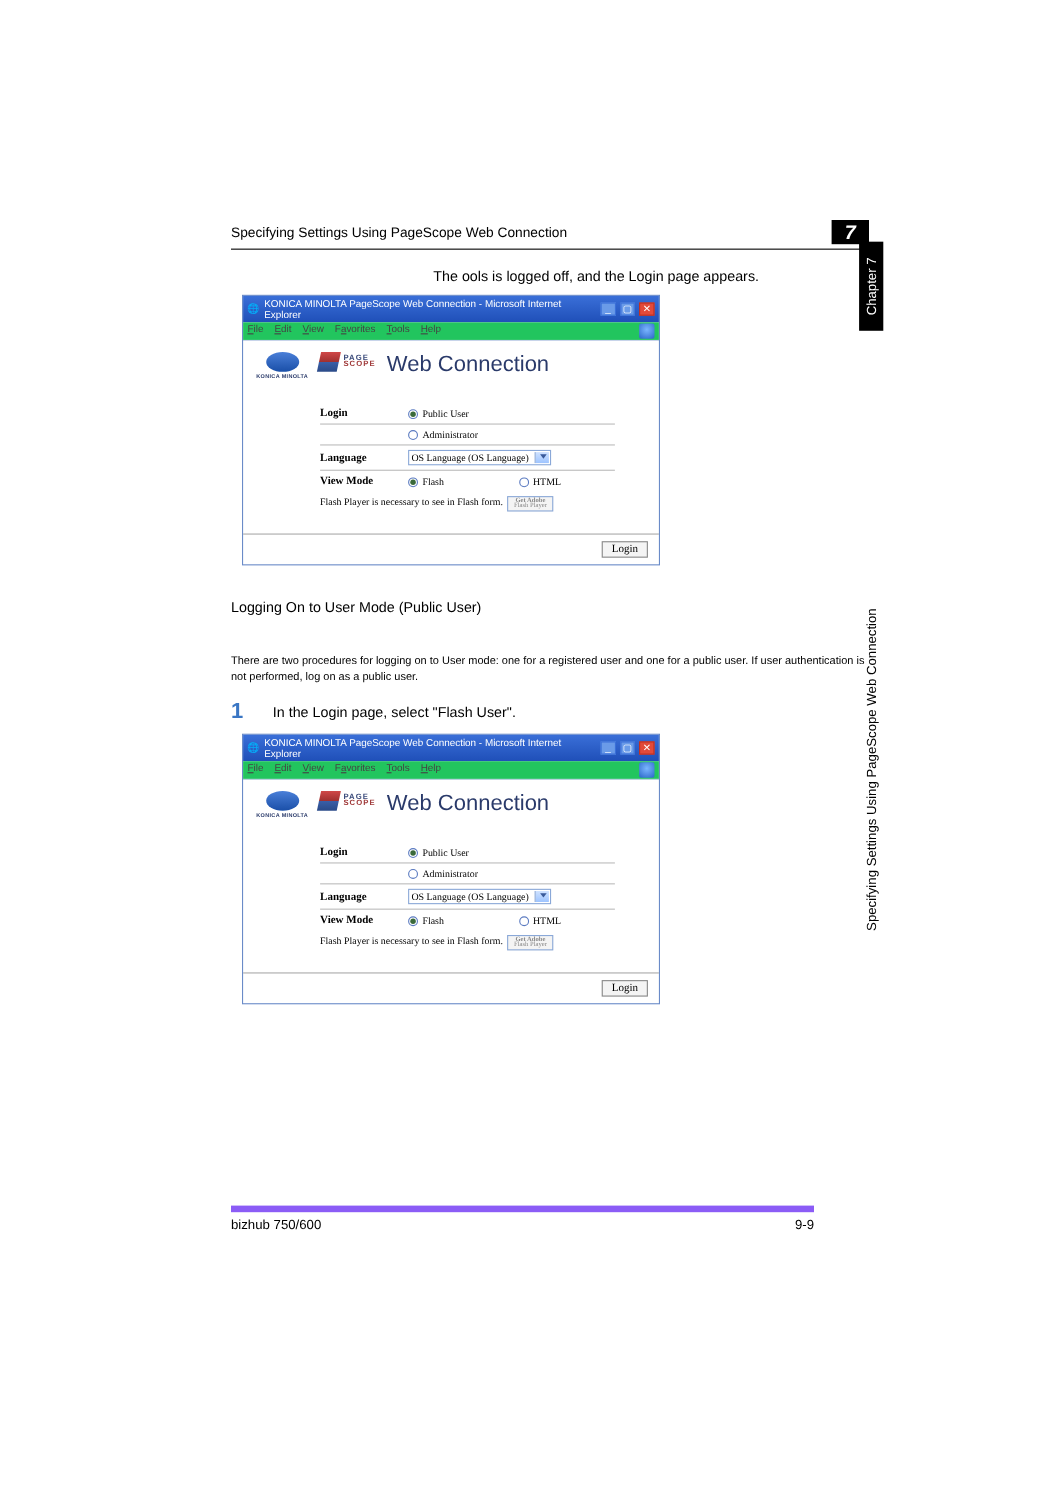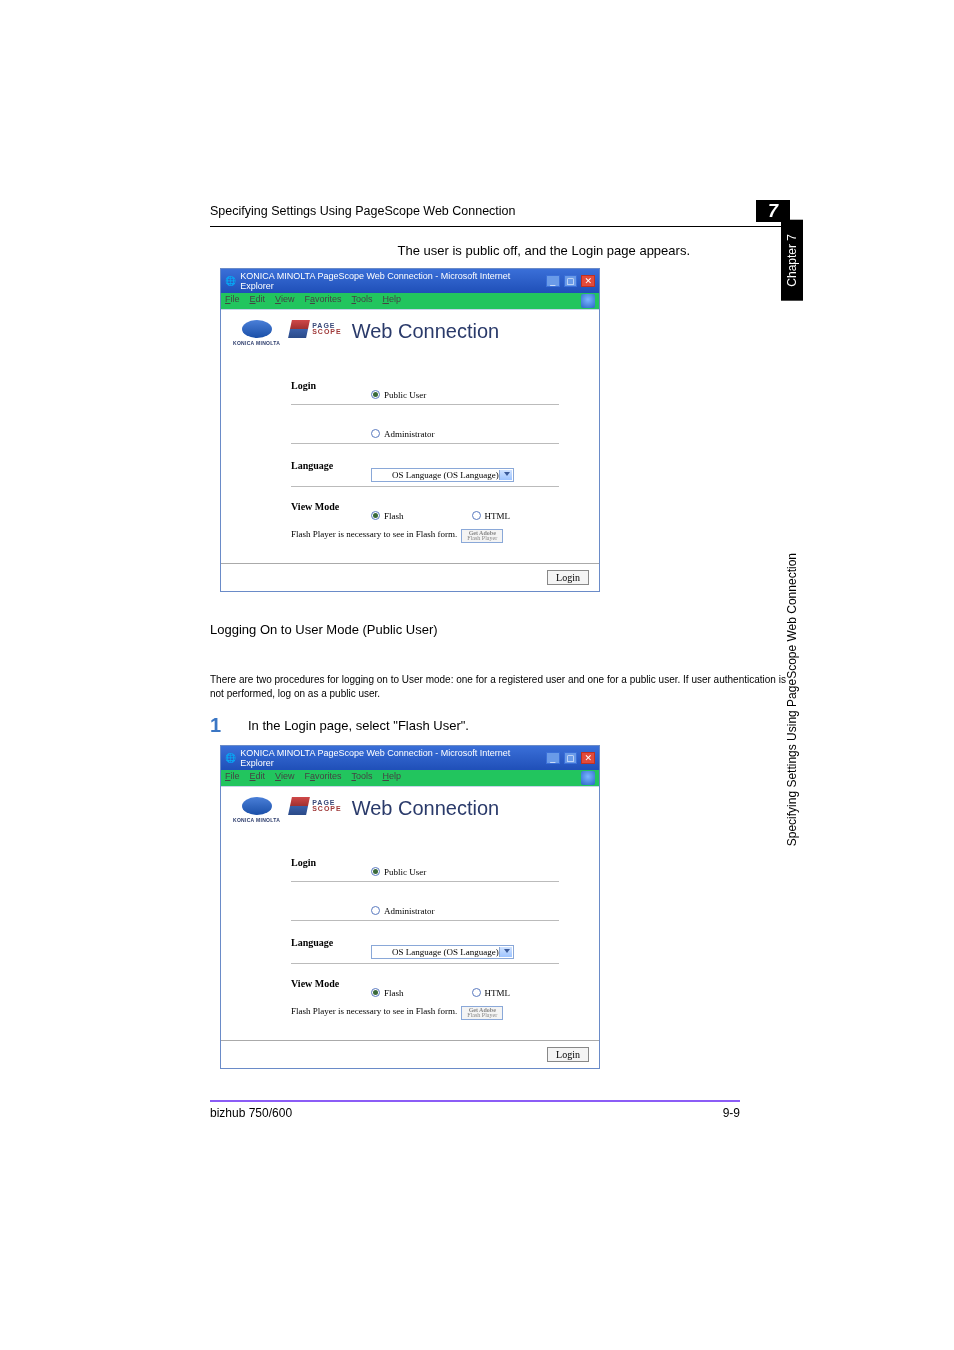--- a/index.html
+++ b/index.html
@@ -74,21 +74,21 @@
   .sub-step {
     font-size: 13px;
     margin-left: 54px;
     margin-bottom: 12px;
   }
   .footer-row {
     position: absolute;
     left: 210px;
     bottom: 230px;
     width: 530px;
-    border-top: 2px solid #8b5cf6;
+    border-top: 6px solid #8b5cf6;
     padding-top: 4px;
     font-size: 12px;
     display: flex;
     justify-content: space-between;
     margin-top: 12px;
   }
 
   
   .side-tab {
     position: absolute;
@@ -202,31 +202,31 @@
     padding: 6px 40px 10px 70px;
     font-family: "Times New Roman", serif;
   }
   .form-row {
     display:flex;
     padding: 4px 0;
     align-items:center;
   }
   .form-row.bb { border-bottom: 1px solid #bbb; }
   .form-label{ width: 80px; font-weight:bold; font-size:10px; }
-  .form-val { font-size:9px; display:flex; align-items:flex-start; gap:4px; flex:1;margin-top:20px;}
+  .form-val { font-size:9px; display:flex; align-items:flex-end; gap:4px; flex:1;}
   .radio{
     width:9px;height:9px;border:1px solid #5a7ac0;border-radius:50%;
     display:inline-flex;align-items:center;justify-content:center;
   }
   .radio.sel::after{content:"";width:5px;height:5px;background:#3a6a3a;border-radius:50%;}
   .select-fake{
     border:1px solid #8aa8d8;
     height:14px;
     font-size:9px;
-    padding:0 14px 0 20px;
+    padding:0 14px 0 2px;
     position:relative;
     background:#fff;
     display:inline-flex;align-items:center;
     min-width: 130px;
   }
   .select-fake::after{
     content:"";
     position:absolute;right:1px;top:1px;bottom:1px;width:12px;
     background:linear-gradient(#cfe2ff,#9ec4ff);
     border-left:1px solid #8aa8d8;
@@ -270,21 +270,21 @@
   <div class="side-black">Chapter 7</div>
   <div class="side-white">Specifying Settings Using PageScope Web Connection</div>
 </div>
 
 <div class="page">
   <div class="header-row">
     <div class="header-title">Specifying Settings Using PageScope Web Connection</div>
     <div class="chapter-box">7</div>
   </div>
 
-  <div class="intro-text">The user is public off, and the Login page appears.</div>
+  <div class="intro-text">The ools is logged off, and the Login page appears.</div>
 
   <div class="ie-window">
     <div class="ie-titlebar">
       <span>🌐</span>
       <span>KONICA MINOLTA PageScope Web Connection - Microsoft Internet Explorer</span>
       <span class="spacer"></span>
       <span class="win-btn">_</span>
       <span class="win-btn">▢</span>
       <span class="win-btn win-close">✕</span>
     </div>

